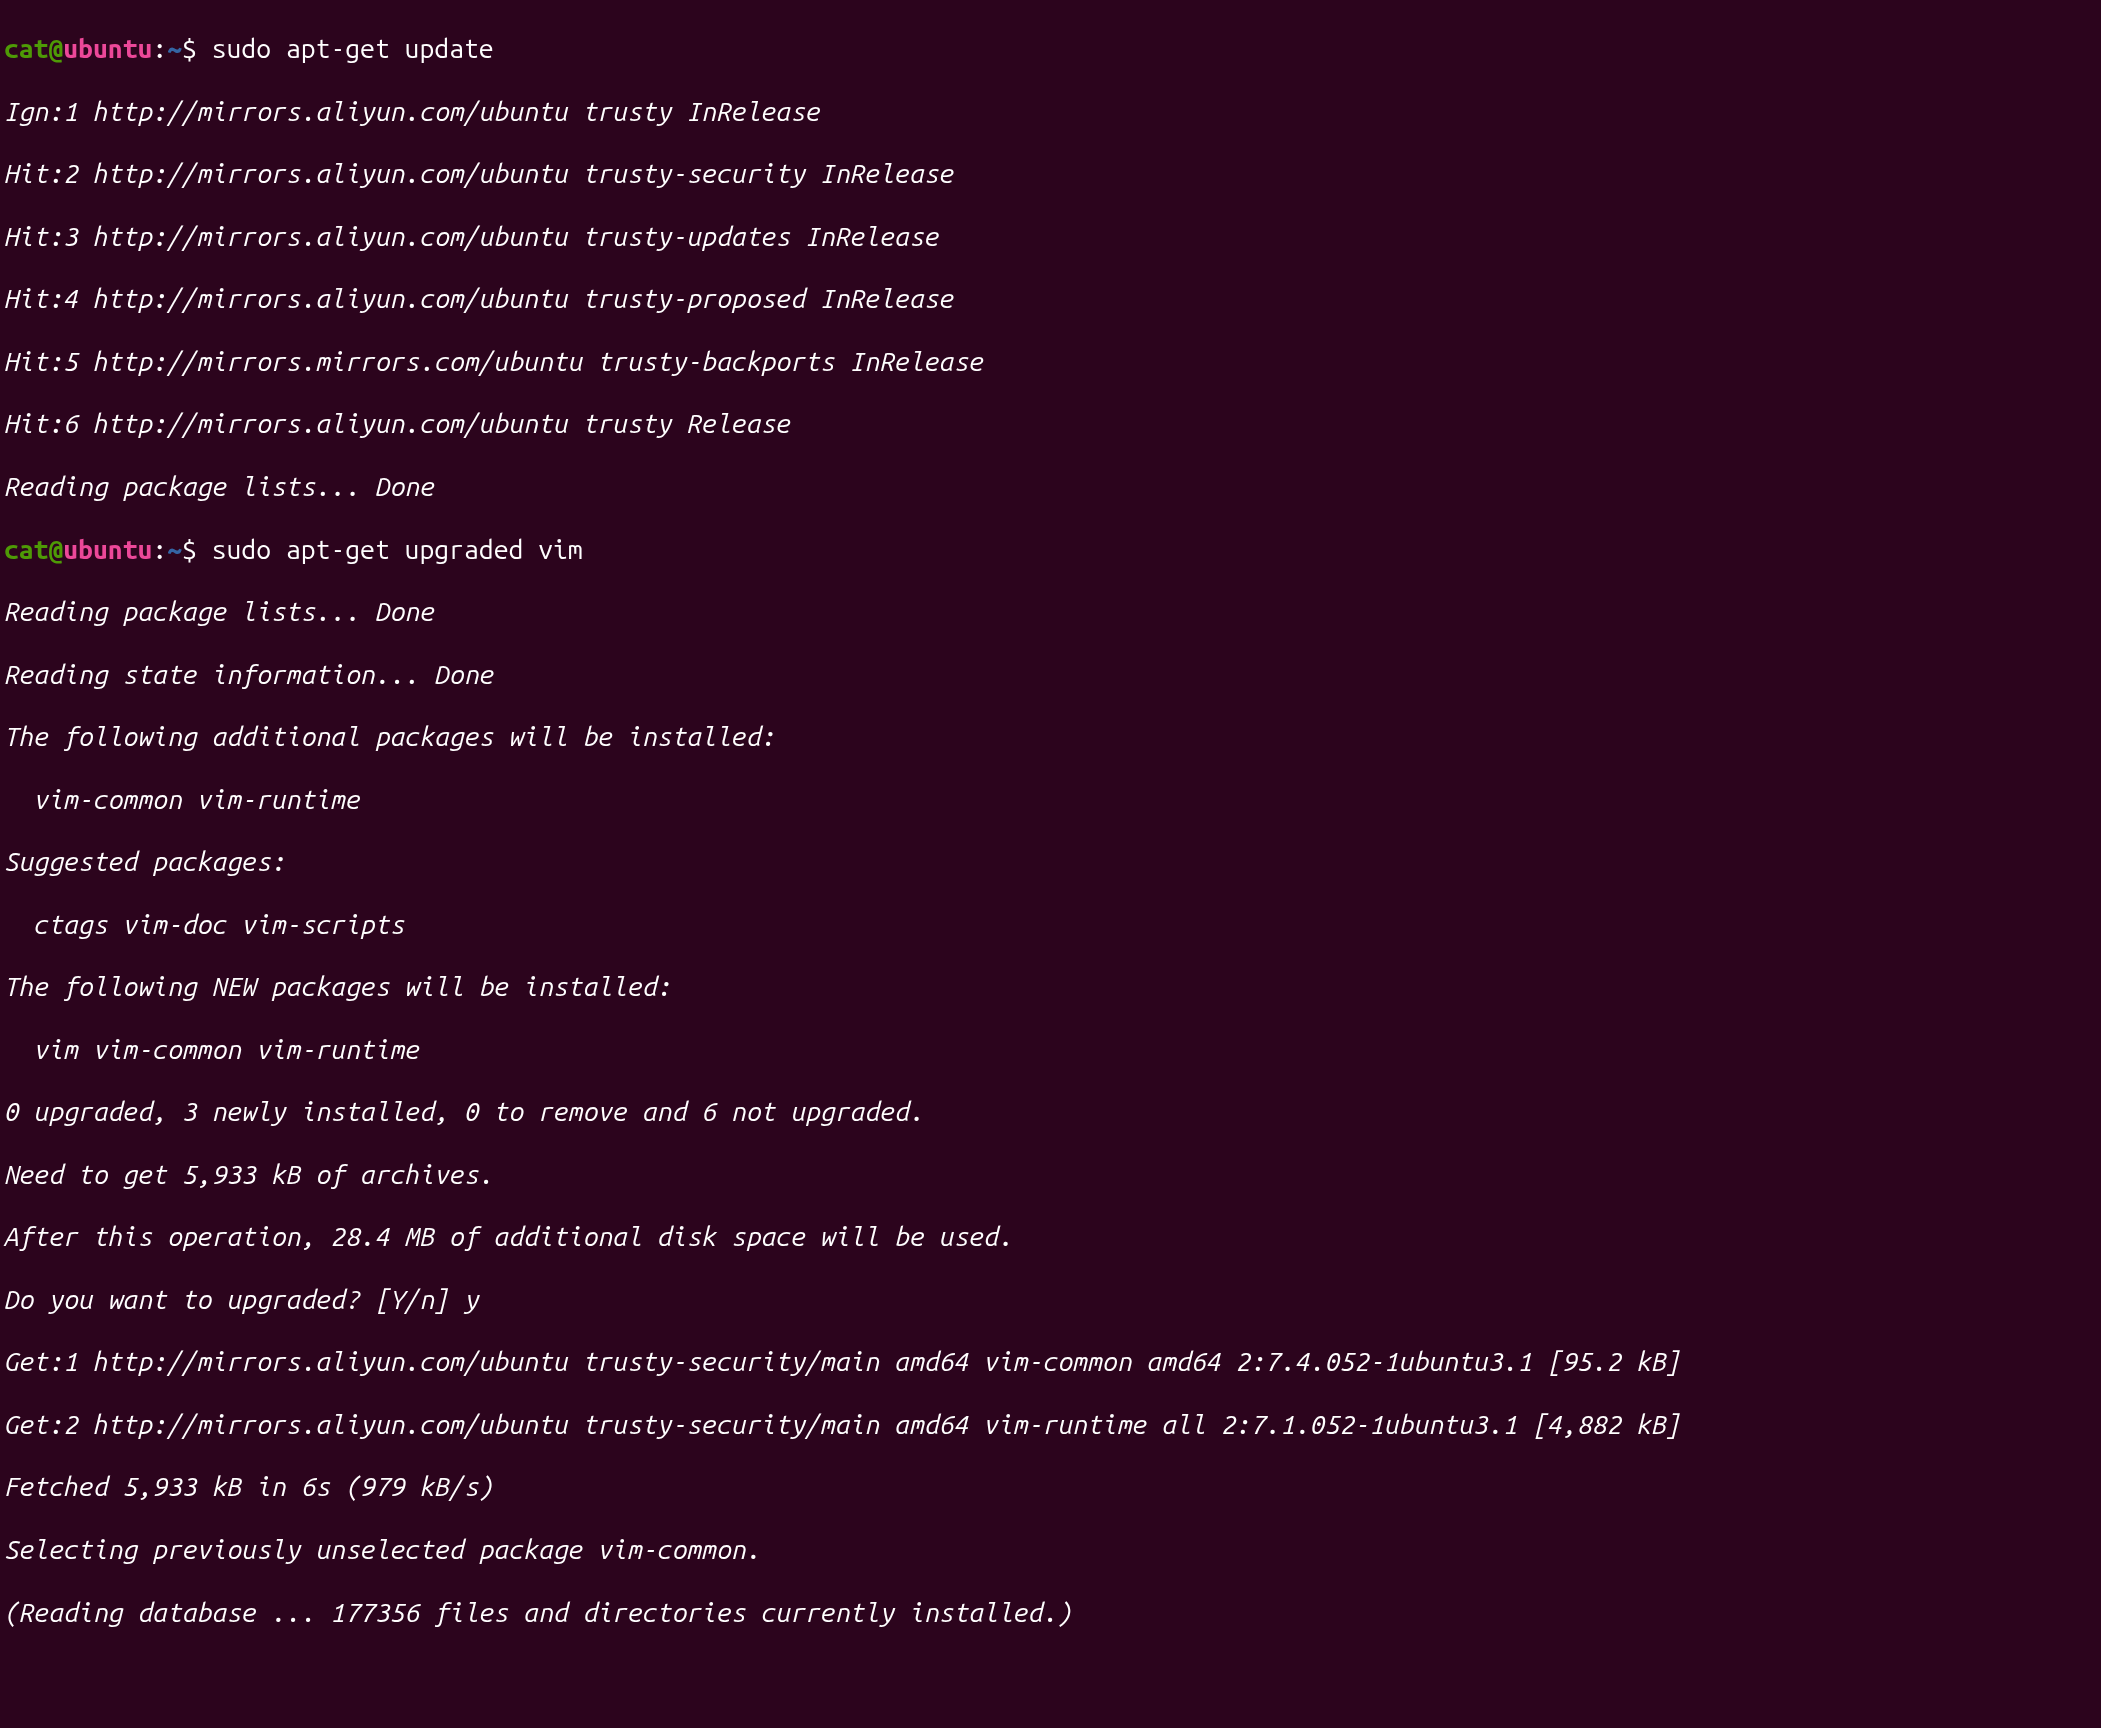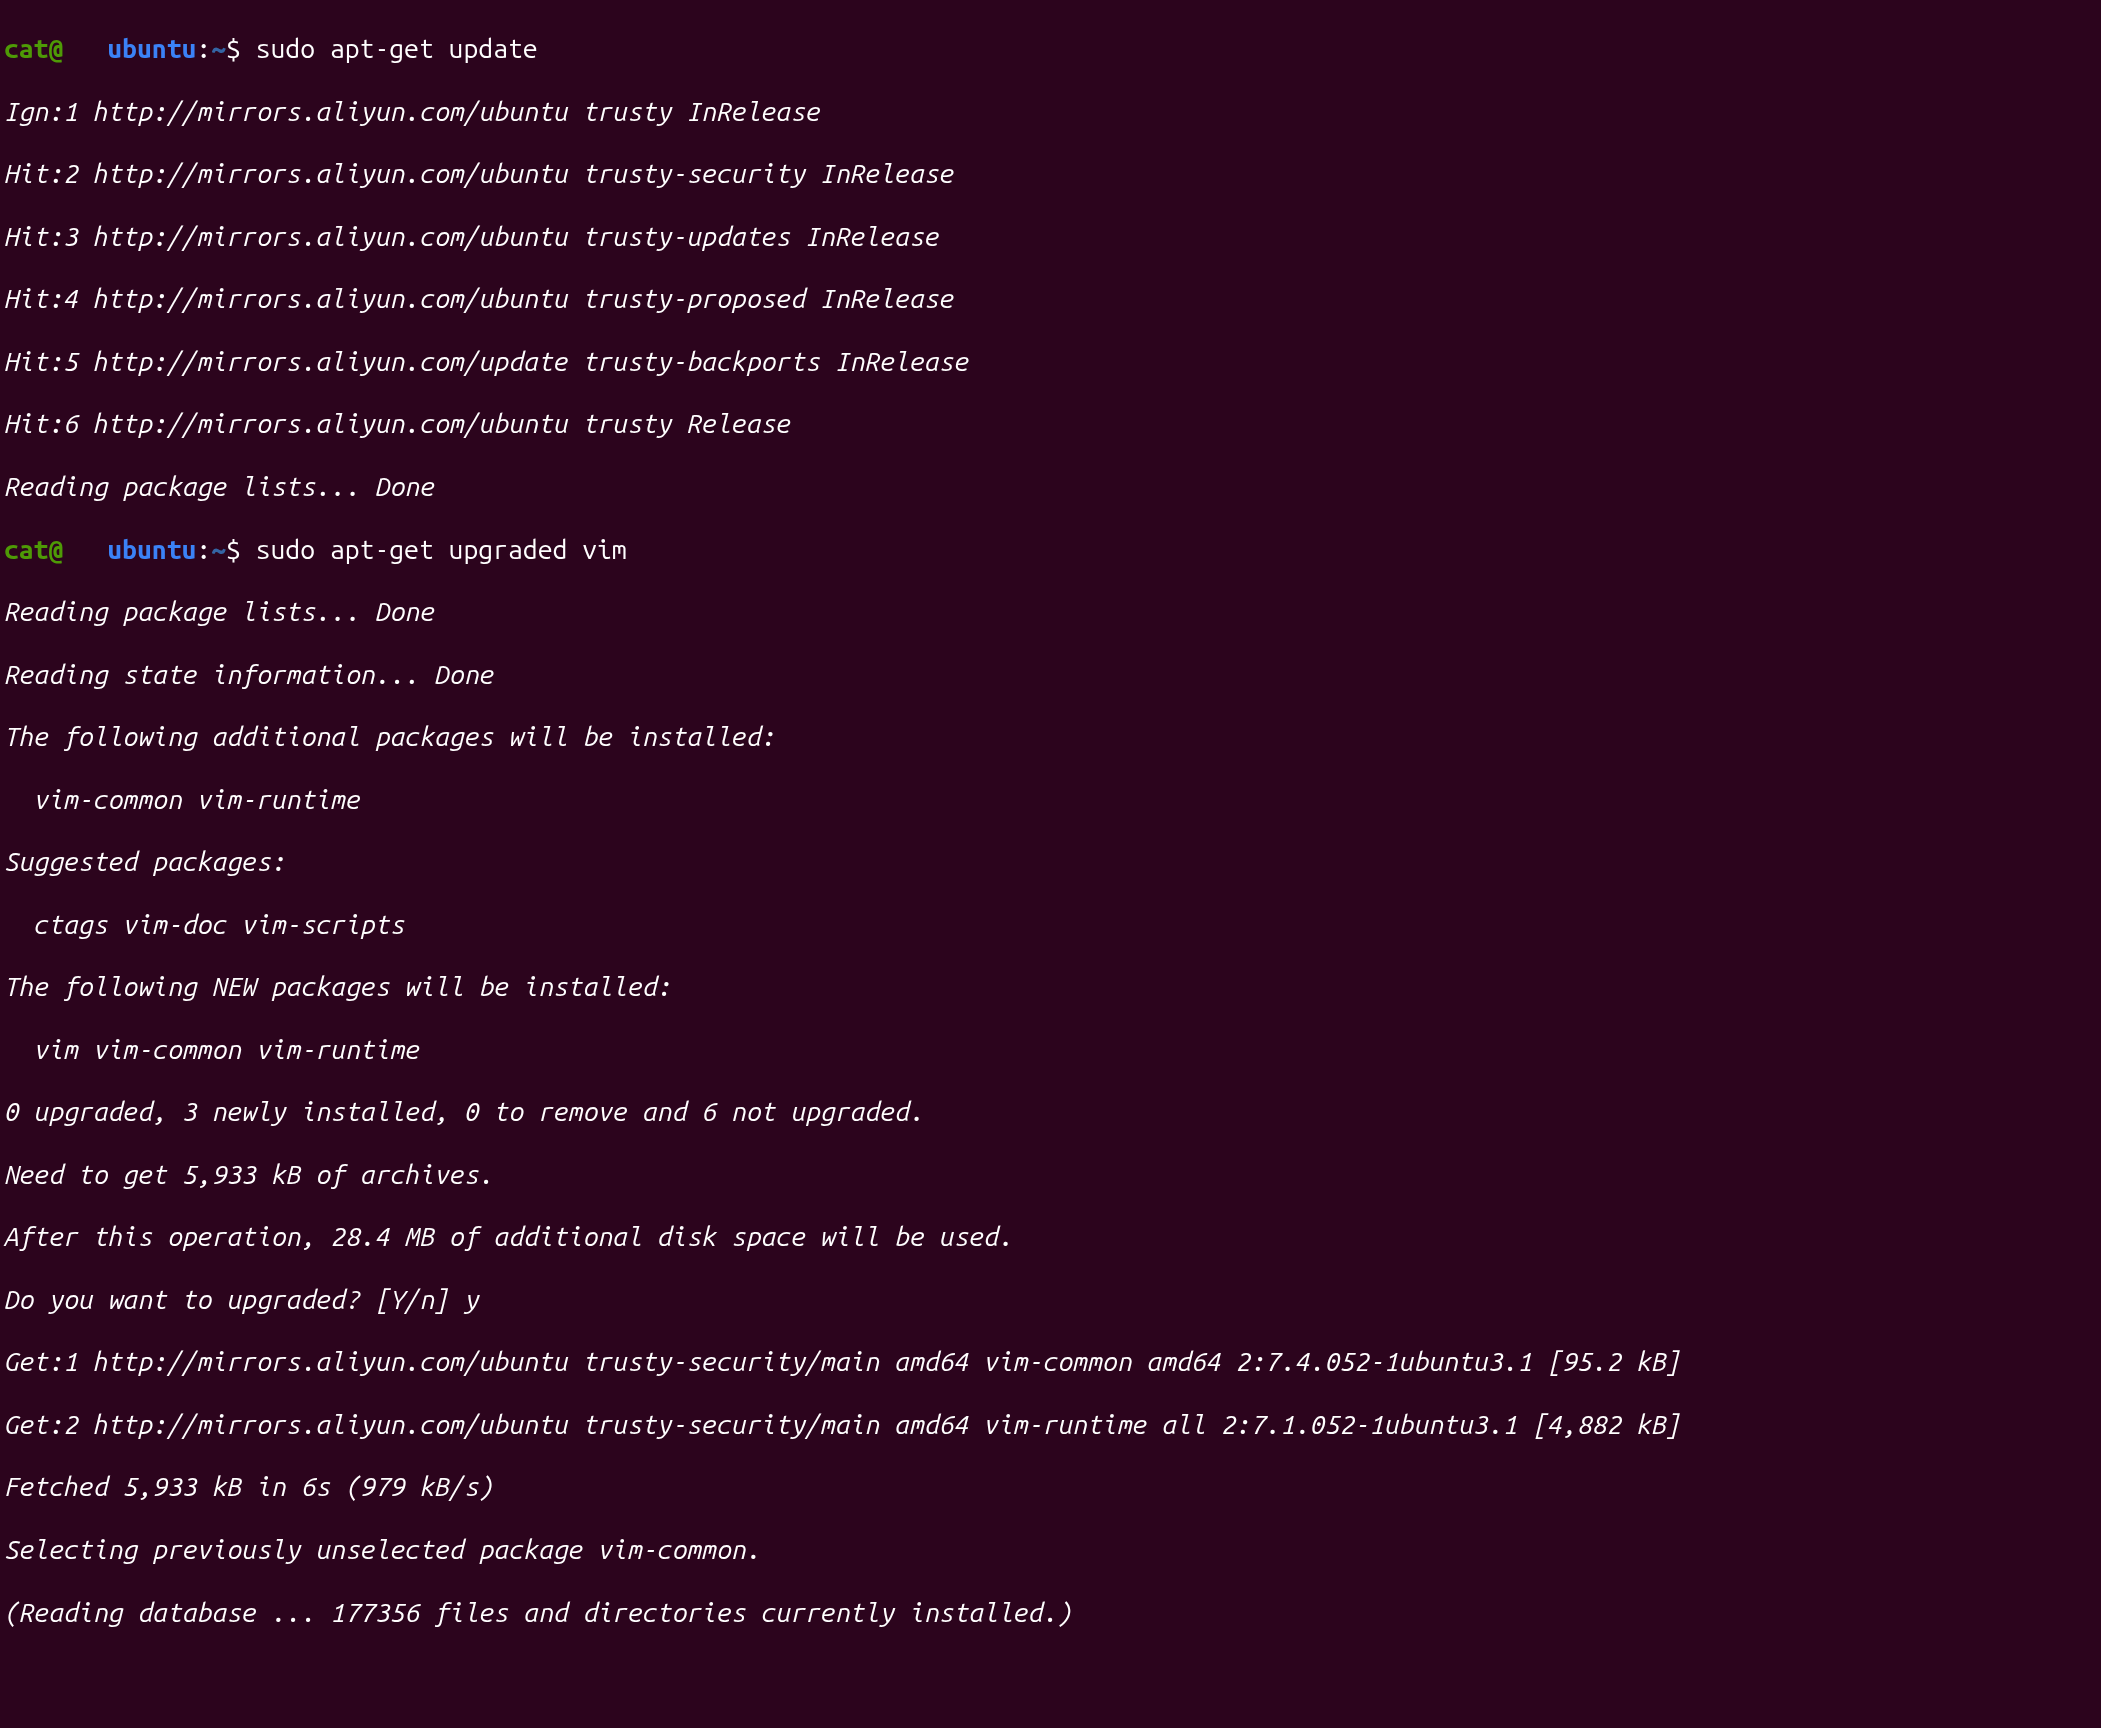--- a/index.html
+++ b/index.html
@@ -14,38 +14,38 @@
     height: 1729px;
     overflow: hidden;
   }
   .terminal {
     padding: 2px 3.9px;
     white-space: pre;
     letter-spacing: 0px;
   }
   .line { white-space: pre; }
   .user { color: #4e9a06; font-weight: bold; text-align: center; }
-  .host { color: #3b82f6; font-weight: bold; padding-left: 44px; }
+  .host { color: #ec4899; font-weight: bold; }
   .at   { color: #4e9a06; font-weight: bold; }
   .colon{ color: #ffffff; }
   .path { color: #3465a4; font-weight: bold; }
   .dollar{ color: #ffffff; }
   .cmd  { color: #ffffff; }
   .out  { color: #ffffff; font-style: italic; }
 </style>
 </head>
 <body>
 
 <div class="terminal">
 <div class="line"><span class="user">cat</span><span class="at">@</span><span class="host">ubuntu</span><span class="colon">:</span><span class="path">~</span><span class="dollar">$ </span><span class="cmd">sudo apt-get update</span></div>
 <div class="line out">Ign:1 http://mirrors.aliyun.com/ubuntu trusty InRelease</div>
 <div class="line out">Hit:2 http://mirrors.aliyun.com/ubuntu trusty-security InRelease</div>
 <div class="line out">Hit:3 http://mirrors.aliyun.com/ubuntu trusty-updates InRelease</div>
 <div class="line out">Hit:4 http://mirrors.aliyun.com/ubuntu trusty-proposed InRelease</div>
-<div class="line out">Hit:5 http://mirrors.aliyun.com/update trusty-backports InRelease</div>
+<div class="line out">Hit:5 http://mirrors.mirrors.com/ubuntu trusty-backports InRelease</div>
 <div class="line out">Hit:6 http://mirrors.aliyun.com/ubuntu trusty Release</div>
 <div class="line out">Reading package lists... Done</div>
 <div class="line"><span class="user">cat</span><span class="at">@</span><span class="host">ubuntu</span><span class="colon">:</span><span class="path">~</span><span class="dollar">$ </span><span class="cmd">sudo apt-get upgraded vim</span></div>
 <div class="line out">Reading package lists... Done</div>
 <div class="line out">Reading state information... Done</div>
 <div class="line out">The following additional packages will be installed:</div>
 <div class="line out">  vim-common vim-runtime</div>
 <div class="line out">Suggested packages:</div>
 <div class="line out">  ctags vim-doc vim-scripts</div>
 <div class="line out">The following NEW packages will be installed:</div>

